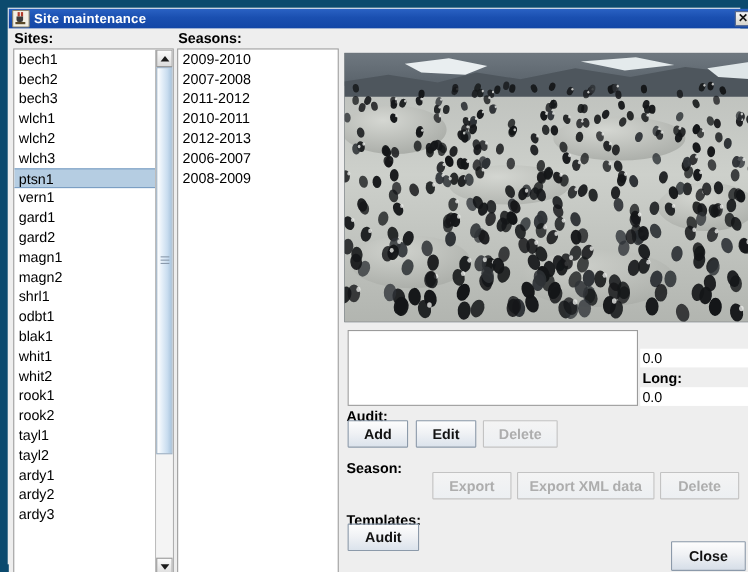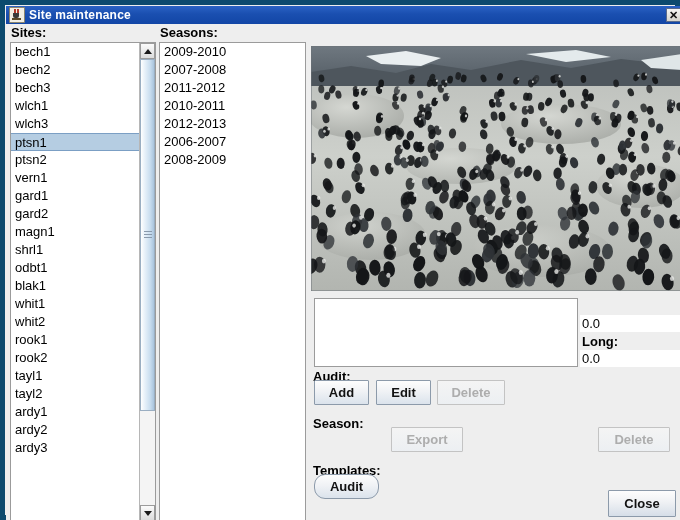--- a/index.html
+++ b/index.html
@@ -6,21 +6,21 @@
   body{
     width:680px;height:520px;overflow:hidden;
     font-family:"Liberation Sans",sans-serif;
     font-size:13px;
     background:#eeeeee;
     -webkit-font-smoothing:none;
   }
   .window{
     position:absolute;left:0;top:0;width:680px;height:520px;
     box-sizing:border-box;
-    border:5px solid #0c4a6e;
+    border:7px solid #0c4a6e;
     background:#eeeeee;
   }
   
   .titlebar{
     position:absolute;left:1px;top:1px;width:678px;height:18px;
     box-sizing:border-box;
     background:linear-gradient(to bottom,#2a62c4 0%,#1a4fb0 45%,#1246a6 100%);
     display:flex;align-items:center;
   }
   .title-icon{
@@ -189,27 +189,28 @@
 
   <div class="content">
 
     <div class="lbl" style="left:5px;top:1px;">Sites:</div>
     <div class="listbox" id="sites-box">
       <div class="list-inner" id="sites-items">
           <div class="list-item">bech1</div>
           <div class="list-item">bech2</div>
           <div class="list-item">bech3</div>
           <div class="list-item">wlch1</div>
+          <div class="list-item">wlch2</div>
           <div class="list-item">wlch3</div>
           <div class="list-item sel">ptsn1</div>
-          <div class="list-item">ptsn2</div>
           <div class="list-item">vern1</div>
           <div class="list-item">gard1</div>
           <div class="list-item">gard2</div>
           <div class="list-item">magn1</div>
+          <div class="list-item">magn2</div>
           <div class="list-item">shrl1</div>
           <div class="list-item">odbt1</div>
           <div class="list-item">blak1</div>
           <div class="list-item">whit1</div>
           <div class="list-item">whit2</div>
           <div class="list-item">rook1</div>
           <div class="list-item">rook2</div>
           <div class="list-item">tayl1</div>
           <div class="list-item">tayl2</div>
           <div class="list-item">ardy1</div>
@@ -759,21 +760,22 @@
       <div class="ll-value" style="top:52px;">0.0</div>
     </div>
 
     <div class="lbl" style="left:307px;top:345px;">Audit:</div>
     <div class="btn" style="left:308px;top:356px;width:55px;">Add</div>
     <div class="btn" style="left:370px;top:356px;width:55px;">Edit</div>
     <div class="btn disabled" style="left:431px;top:356px;width:68px;">Delete</div>
 
     <div class="lbl" style="left:307px;top:392px;">Season:</div>
     <div class="btn disabled" style="left:385px;top:403px;width:72px;">Export</div>
+    <div class="btn disabled" style="left:462px;top:403px;width:125px;">Export XML data</div>
     <div class="btn disabled" style="left:592px;top:403px;width:72px;">Delete</div>
 
     <div class="lbl" style="left:307px;top:439px;">Templates:</div>
-    <div class="btn" style="left:308px;top:450px;width:65px;border-radius:11px;">Audit</div>
+    <div class="btn" style="left:308px;top:450px;width:65px;">Audit</div>
 
     <div class="btn close-btn" style="left:602px;top:466px;width:68px;height:27px;">Close</div>
 
   </div>
 </div>
 
 </body></html>

